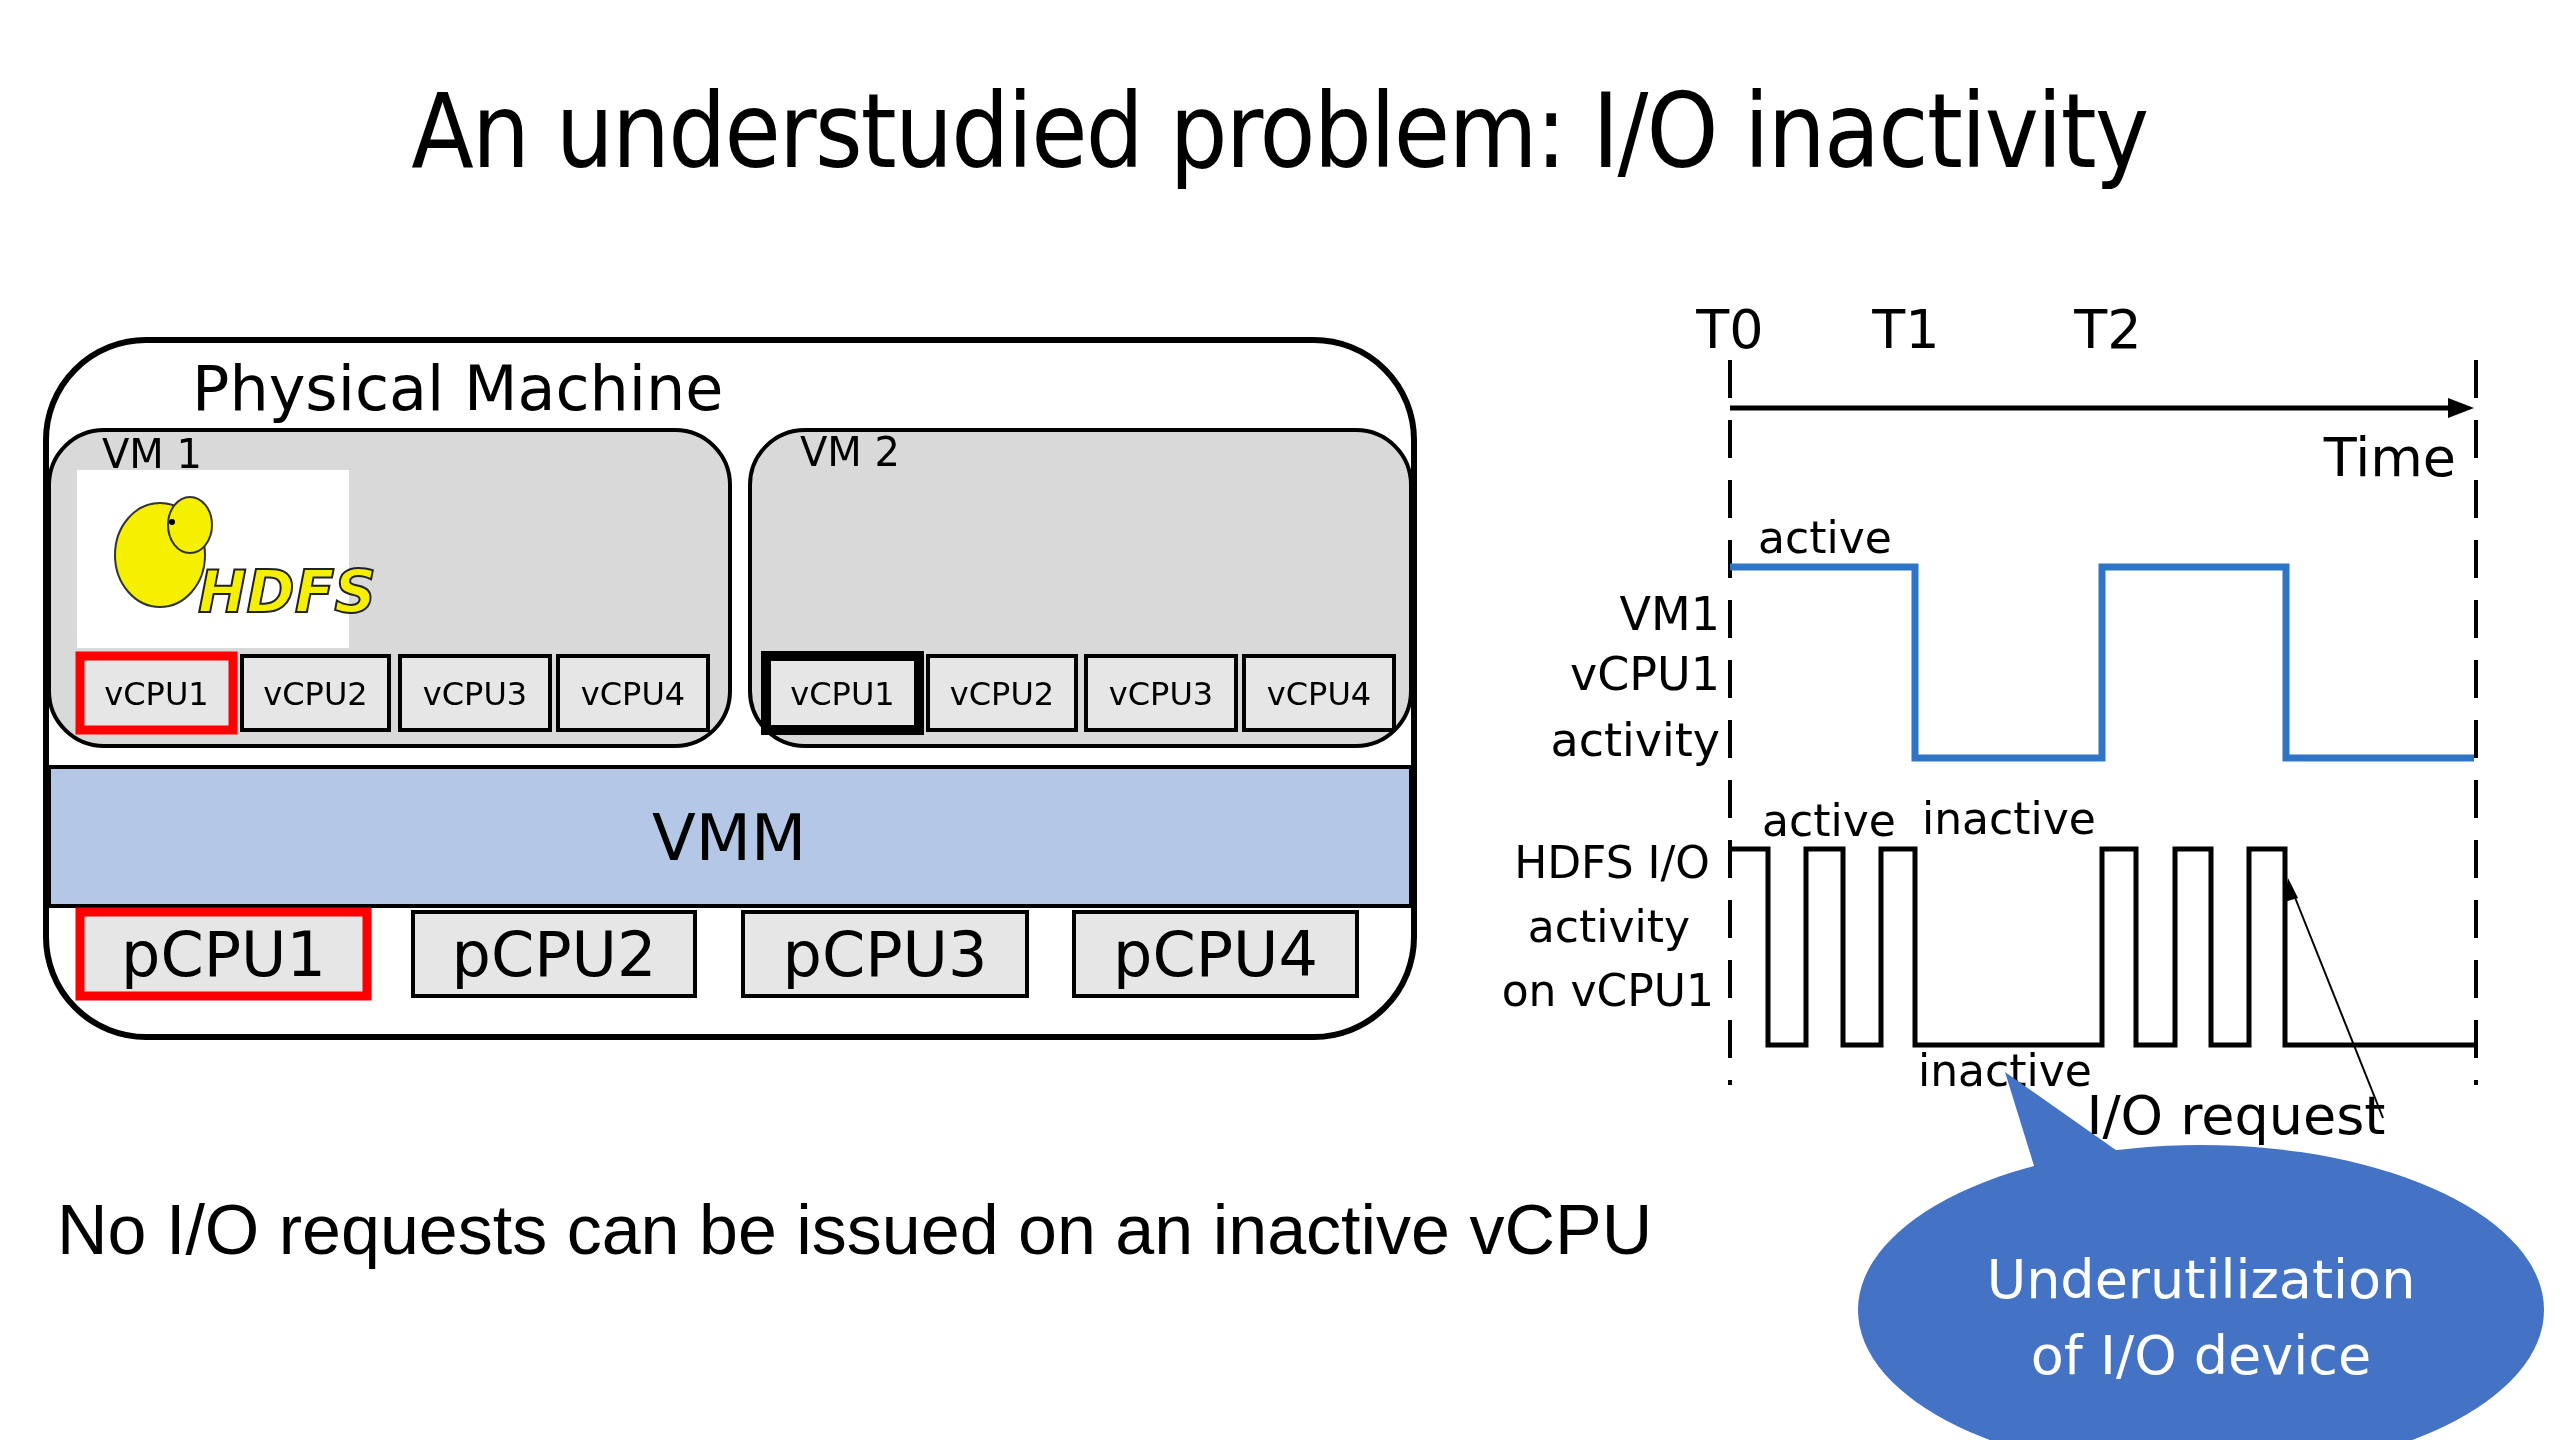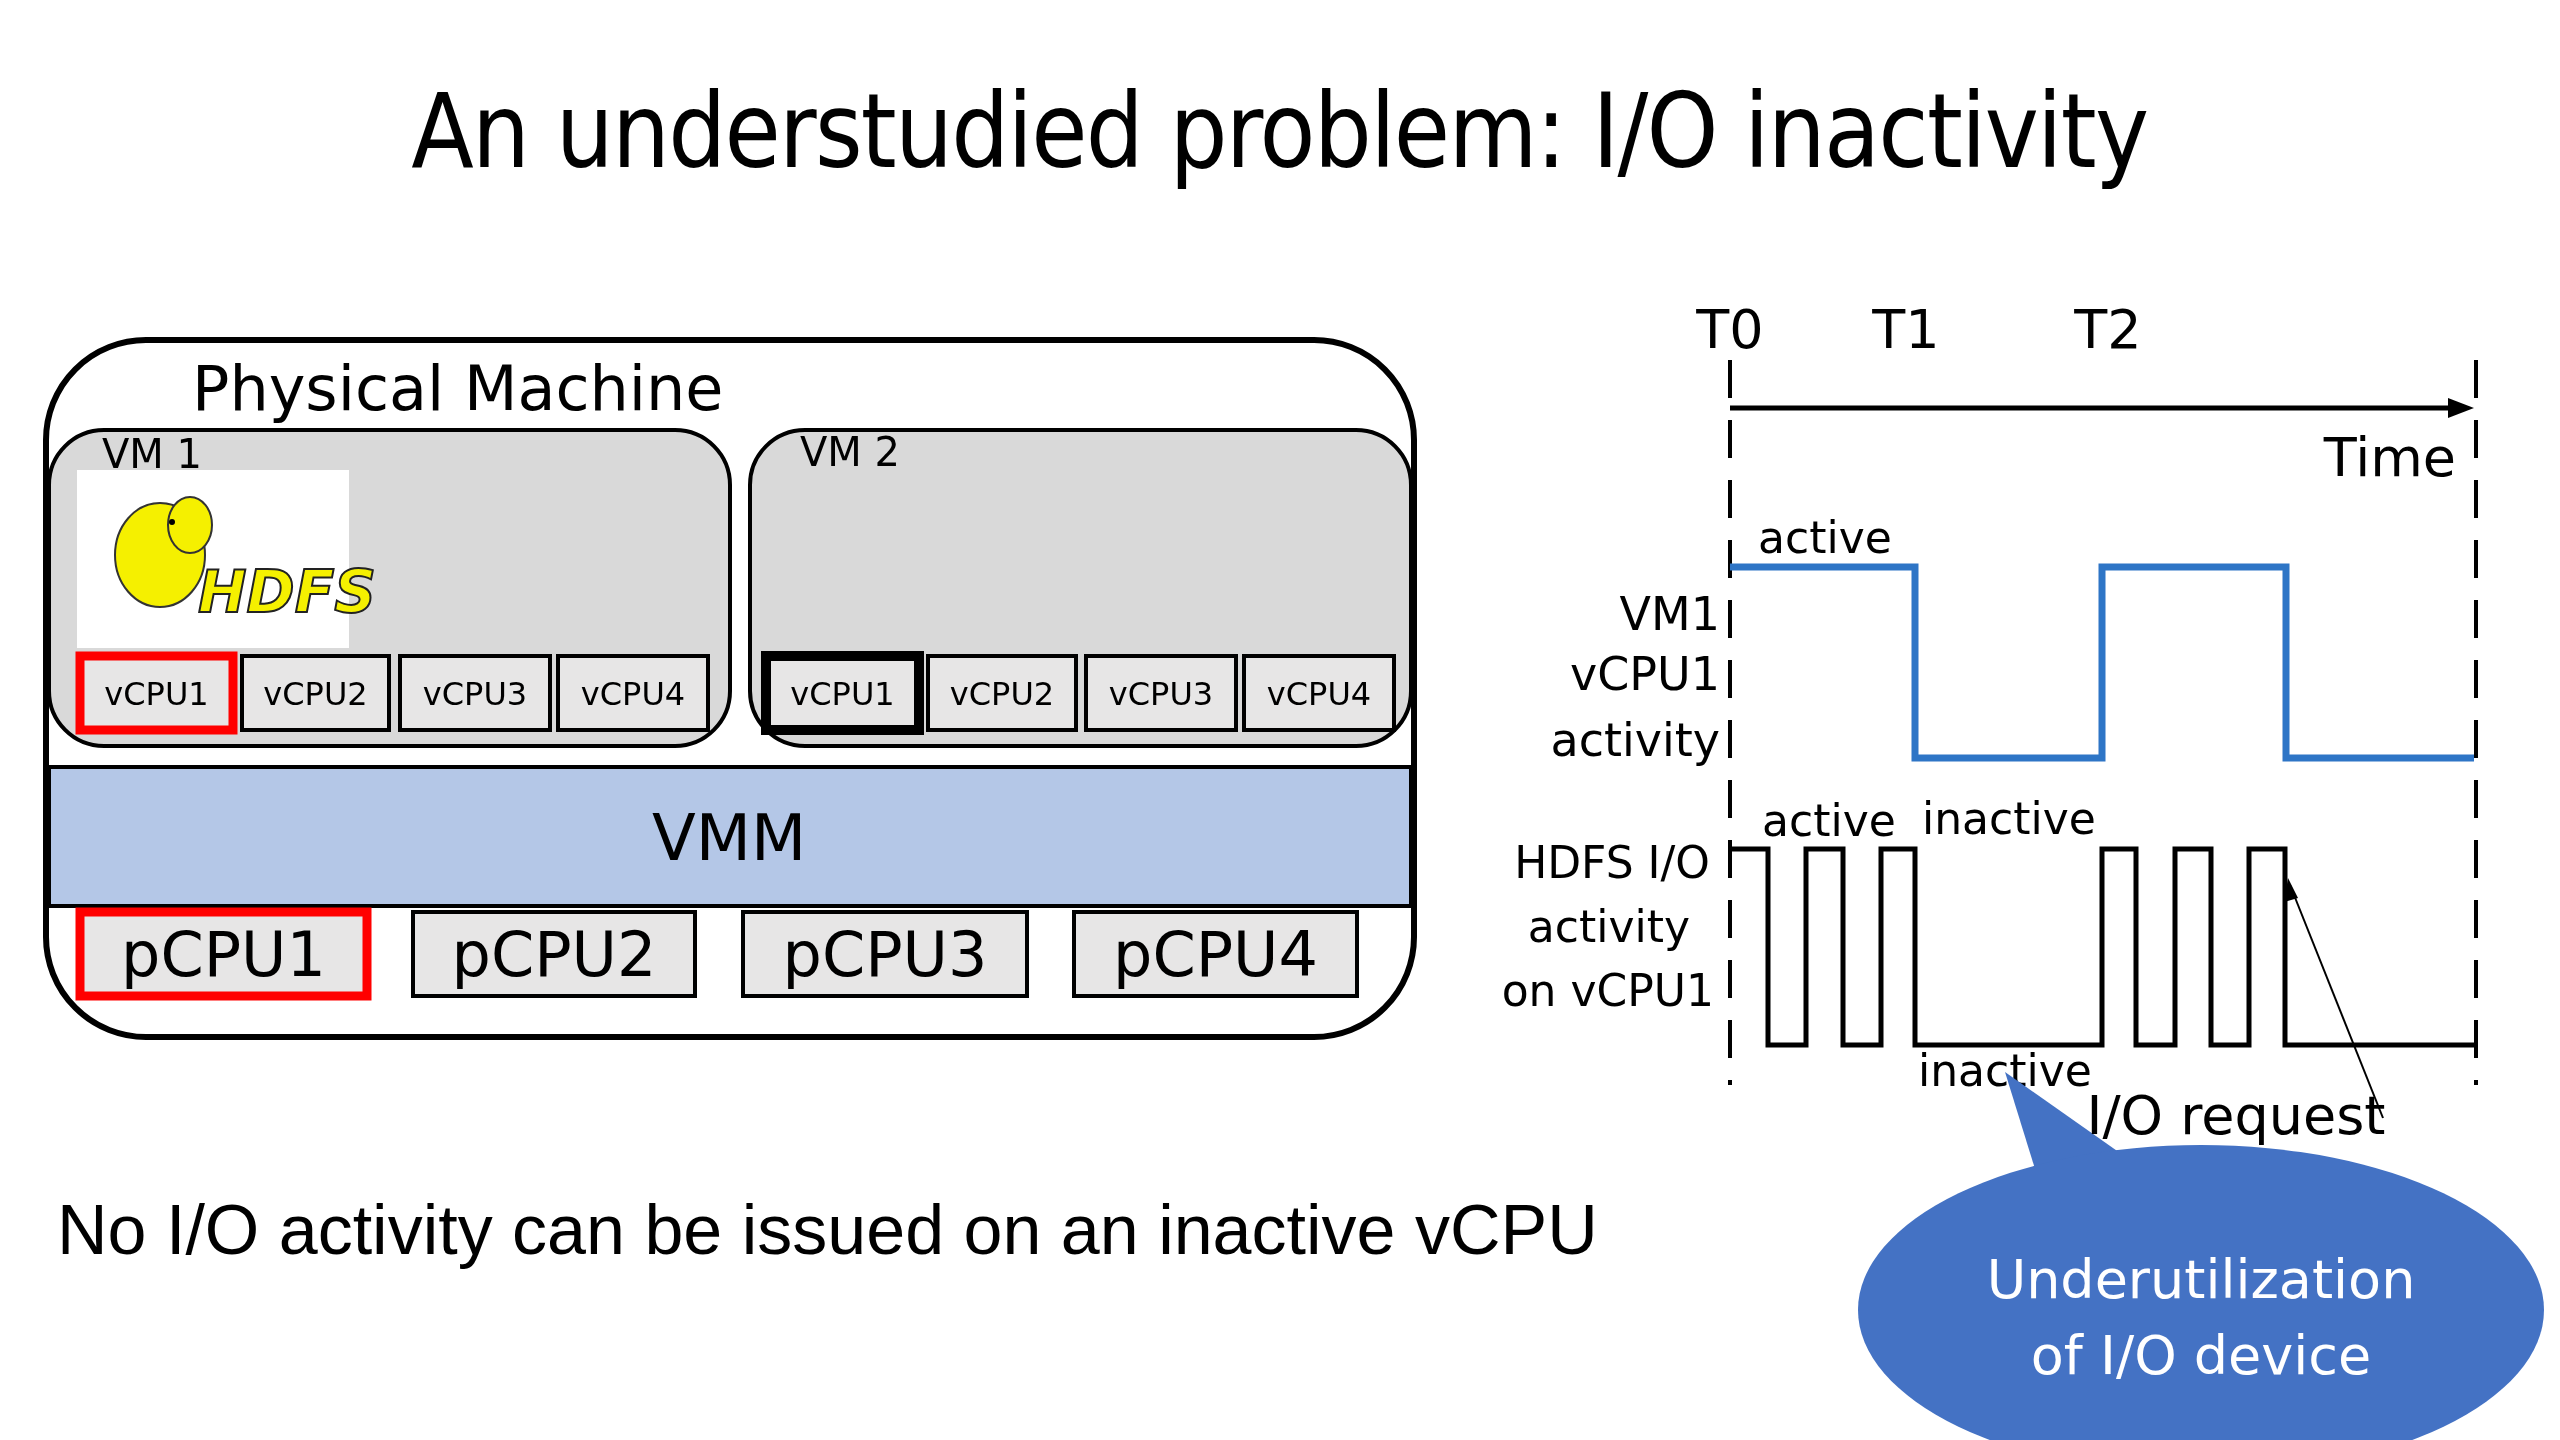--- a/index.html
+++ b/index.html
@@ -130,13 +130,13 @@
 
   <g>
     <path d="M2005,1072 L2040,1185 L2130,1160 Z" fill="#4472C4"></path>
     <ellipse cx="2201" cy="1310" rx="343" ry="165" fill="#4472C4"></ellipse>
   </g>
   <text x="2236" y="1134" font-size="54" text-anchor="middle">I/O request</text>
   <text x="2201" y="1298" font-size="54" text-anchor="middle" fill="#fff">Underutilization</text>
   <text x="2201" y="1374" font-size="54" text-anchor="middle" fill="#fff">of I/O device</text>
 </svg>
 
-<div id="bottom-note" class="abs">No I/O activity can be issued on an inactive vCPU</div>
+<div id="bottom-note" class="abs">No I/O requests can be issued on an inactive vCPU</div>
 
 </body></html>

